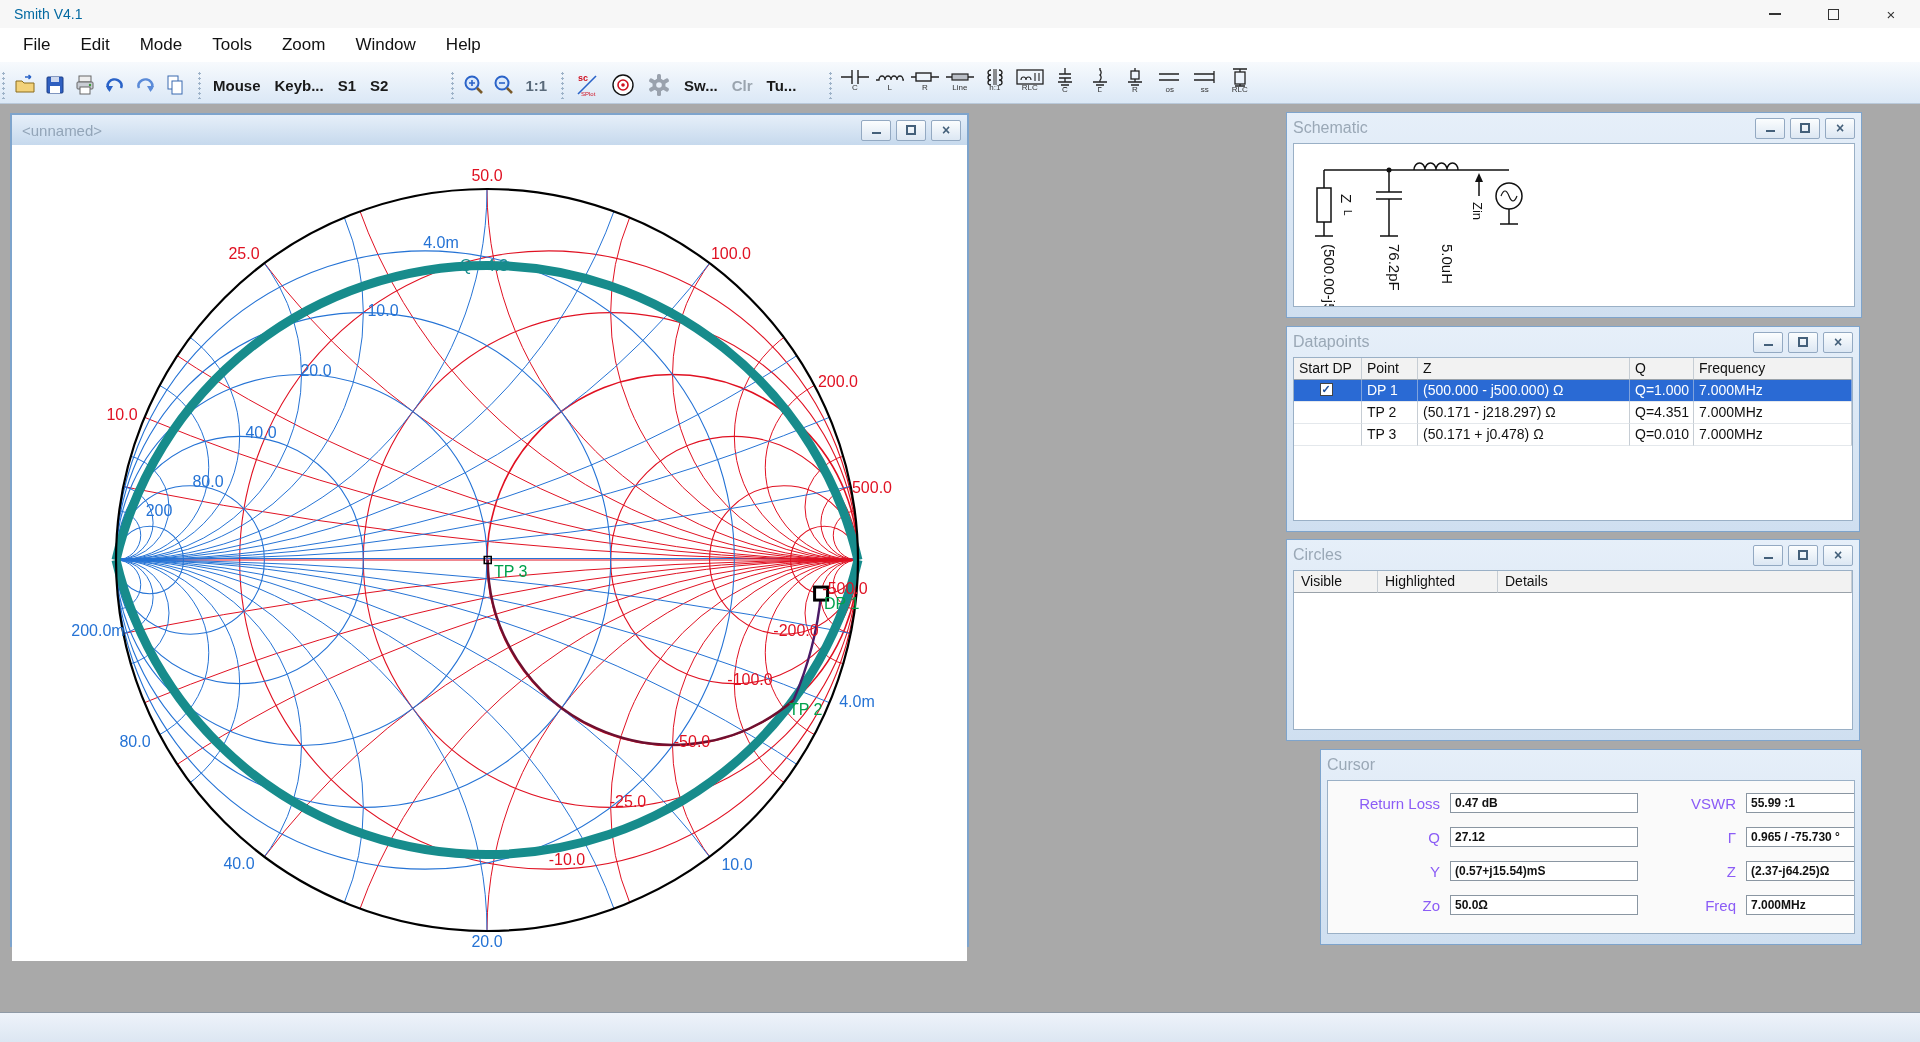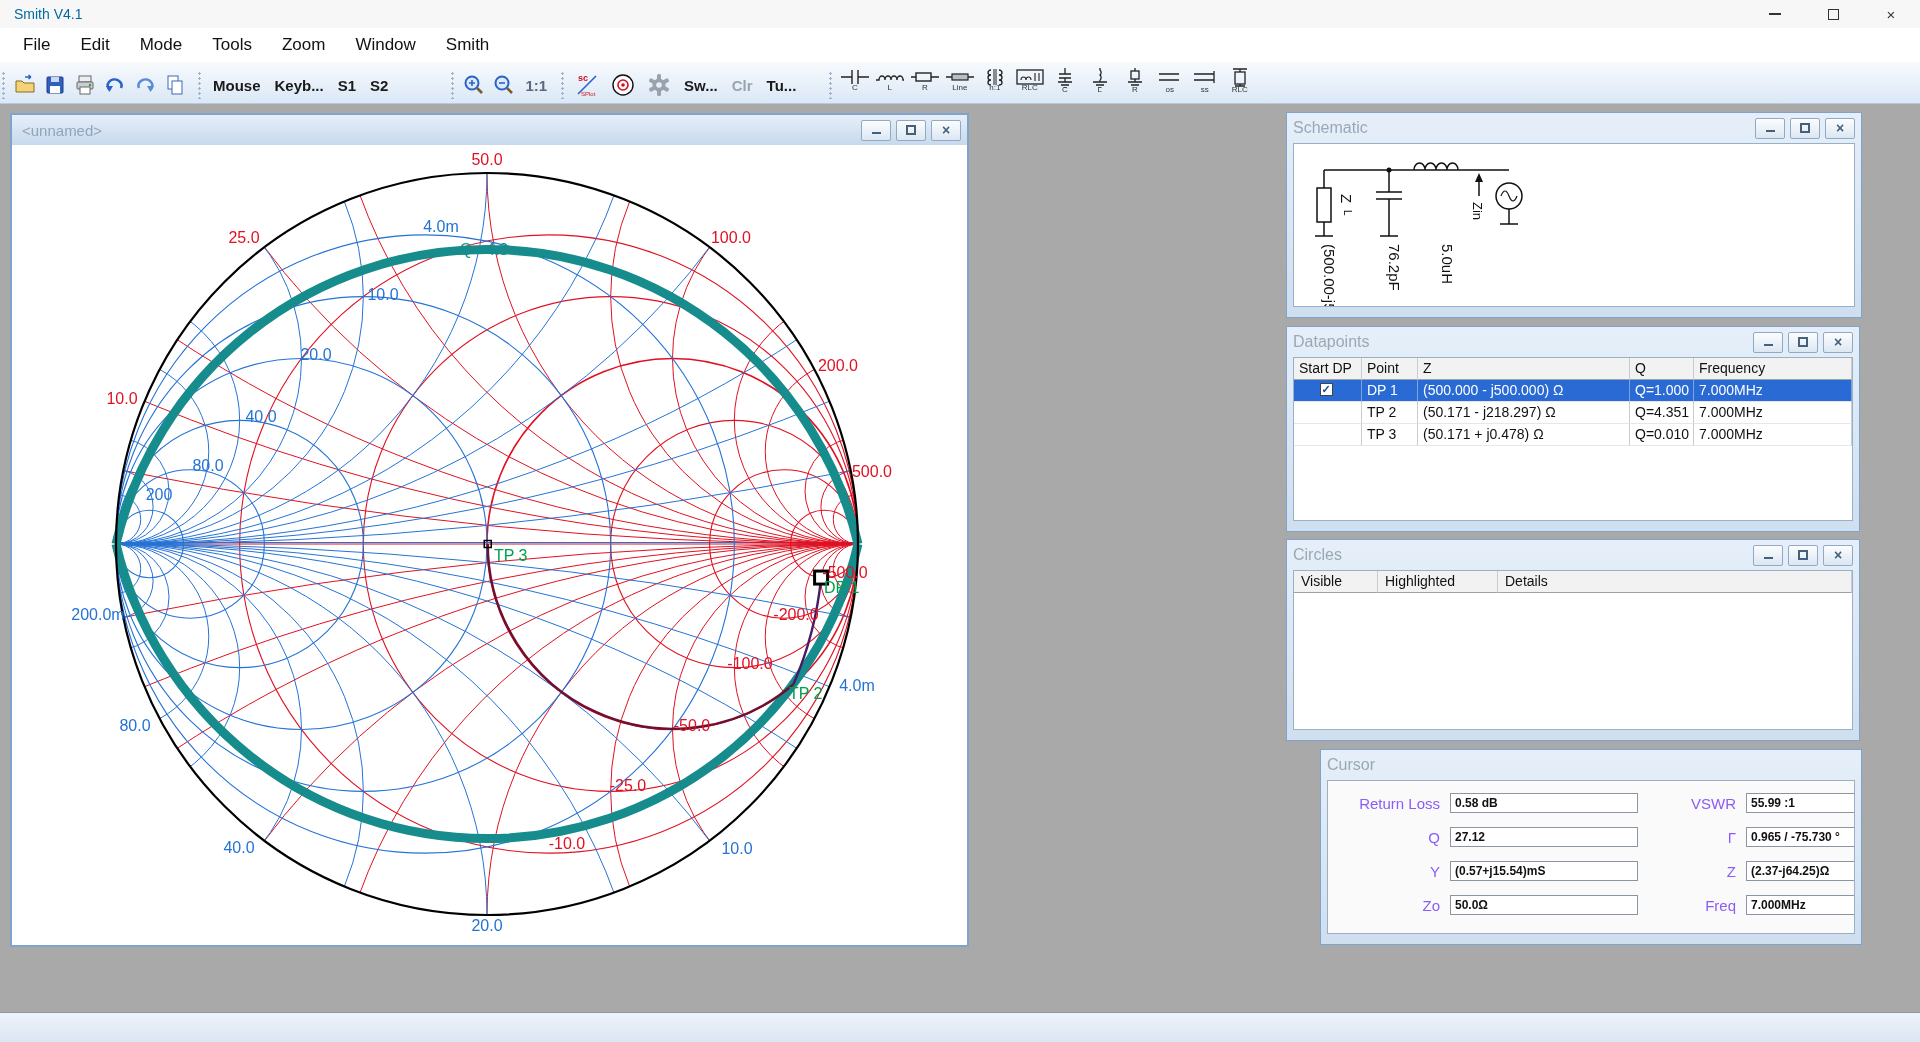--- a/index.html
+++ b/index.html
@@ -40,21 +40,21 @@
   .chart-window { position:absolute; left:10px; top:9px; width:959px; height:834px;
     border:2px solid #7ea4cc; background:#fff; }
   .mdi-titlebar { height:30px; background:linear-gradient(#e6eff9,#c6d9ed);
     display:flex; align-items:center; padding:0 6px 0 10px; }
   .mdi-title { flex:1; font-size:15px; color:#93a5b8; }
   .pbtn { width:30px; height:21px; margin-left:5px; display:flex; align-items:center; justify-content:center;
     background:linear-gradient(#fbfdfe,#dce7f3); border:1px solid #93a9c2; border-radius:2px; }
   .pg-min { width:9px; height:2px; background:#44607a; margin-top:6px; }
   .pg-max { width:10px; height:10px; border:2px solid #44607a; }
   .pg-x { font-size:14px; font-weight:bold; color:#44607a; line-height:1; }
-  .chart-client { width:955px; height:800px; background:#fff; }
+  .chart-client { width:955px; height:800px; background:#fff;margin-top:16px; }
 
   
   .panel { position:absolute; background:linear-gradient(#e6eff9,#cfdff0);
     border:1px solid #7ea4cc; padding:0 6px 6px 6px; }
   .panel-titlebar { height:30px; display:flex; align-items:center; }
   .ptitle { flex:1; font-size:16px; color:#9aa8b6; }
   .panel-body { background:#fff; border:1px solid #9ab0c6; overflow:hidden; position:relative; }
 
   .panel-schematic  { left:1286px; top:8px;   width:576px; height:206px; }
   .panel-datapoints { left:1286px; top:222px; width:574px; height:206px; }
@@ -111,21 +111,21 @@
     </div>
   </div>
 
   <div class="menubar">
     <span class="menu-item">File</span>
     <span class="menu-item">Edit</span>
     <span class="menu-item">Mode</span>
     <span class="menu-item">Tools</span>
     <span class="menu-item">Zoom</span>
     <span class="menu-item">Window</span>
-    <span class="menu-item">Smith</span>
+    <span class="menu-item">Help</span>
   </div>
 
   <div class="toolbar">
     <div class="tgroup">
       <div class="tbtn">
         <svg width="24" height="24">
           <path d="M3 19 V8 h6 l2 2 h10 v9 z" fill="#f3d27a" stroke="#8a6d1f"></path>
           <path d="M12 4 h6 m0 0 l-2.5 -2 m2.5 2 l-2.5 2" fill="none" stroke="#2a63c8" stroke-width="1.6"></path>
         </svg>
       </div>
@@ -540,21 +540,21 @@
       </div>
     </div>
 
     <div class="panel panel-cursor">
       <div class="panel-titlebar">
         <span class="ptitle">Cursor</span>
       </div>
       <div class="panel-body">
         <div class="cur-grid">
           <div class="cur-label">Return Loss</div>
-          <div class="cur-field">0.58 dB</div>
+          <div class="cur-field">0.47 dB</div>
           <div class="cur-label">VSWR</div>
           <div class="cur-field">55.99 :1</div>
 
           <div class="cur-label">Q</div>
           <div class="cur-field">27.12</div>
           <div class="cur-label">Γ</div>
           <div class="cur-field">0.965 / -75.730 °</div>
 
           <div class="cur-label">Y</div>
           <div class="cur-field">(0.57+j15.54)mS</div>

